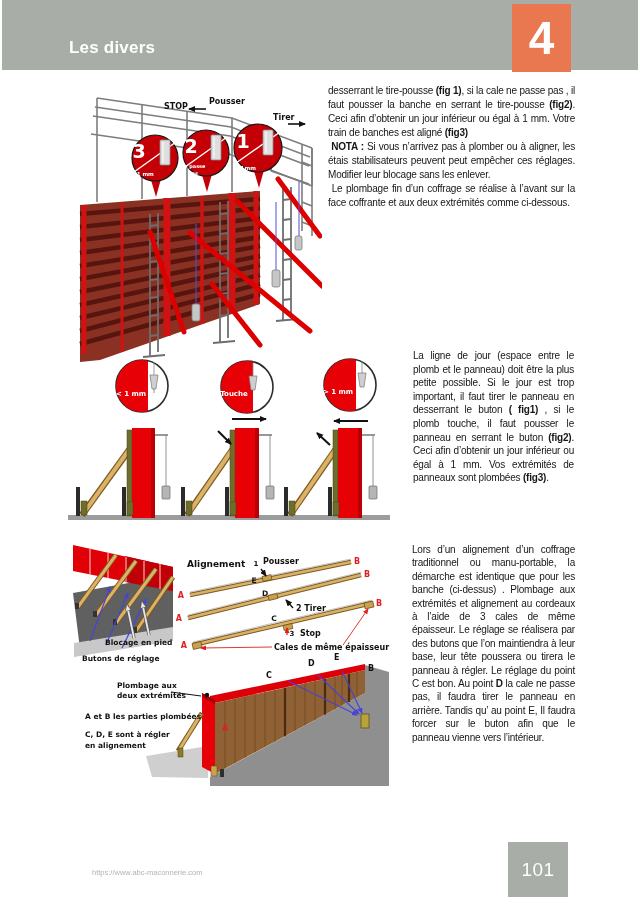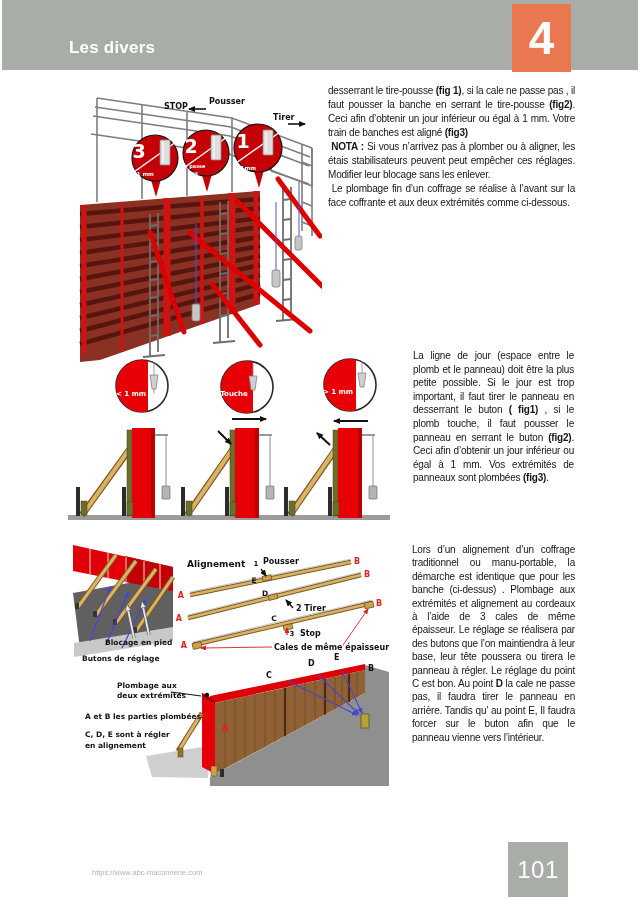--- a/index.html
+++ b/index.html
@@ -11,21 +11,21 @@
               display:flex;align-items:center;justify-content:center;}
   .chapterbox span{color:#fff;font-size:46px;font-weight:bold;line-height:1;}
   .textcol{position:absolute;font-family:"Liberation Sans",sans-serif;font-size:10px;
            line-height:14px;letter-spacing:-0.2px;color:#161616;text-align:justify;white-space:pre-wrap;}
   .textcol .b{font-weight:bold;}
   .fig{position:absolute;}
   .foot{position:absolute;font-size:7.5px;color:#b3b3b3;letter-spacing:0;}
   .foot .fb{font-weight:bold;color:#9a9a9a;}
   .pagenum{position:absolute;left:508px;top:842px;width:60px;height:55px;background:#a9ada8;
            display:flex;align-items:center;justify-content:center;}
-  .pagenum span{color:#fdfdfd;font-size:24px;letter-spacing:.5px;}
+  .pagenum span{color:#fdfdfd;font-size:19px;letter-spacing:.5px;}
   svg text{font-family:"DejaVu Sans",sans-serif;}
 </style>
 </head>
 <body>
 
 <div class="page">
 
   <div class="topbar">
     <span class="htitle">Les divers</span>
   </div>

